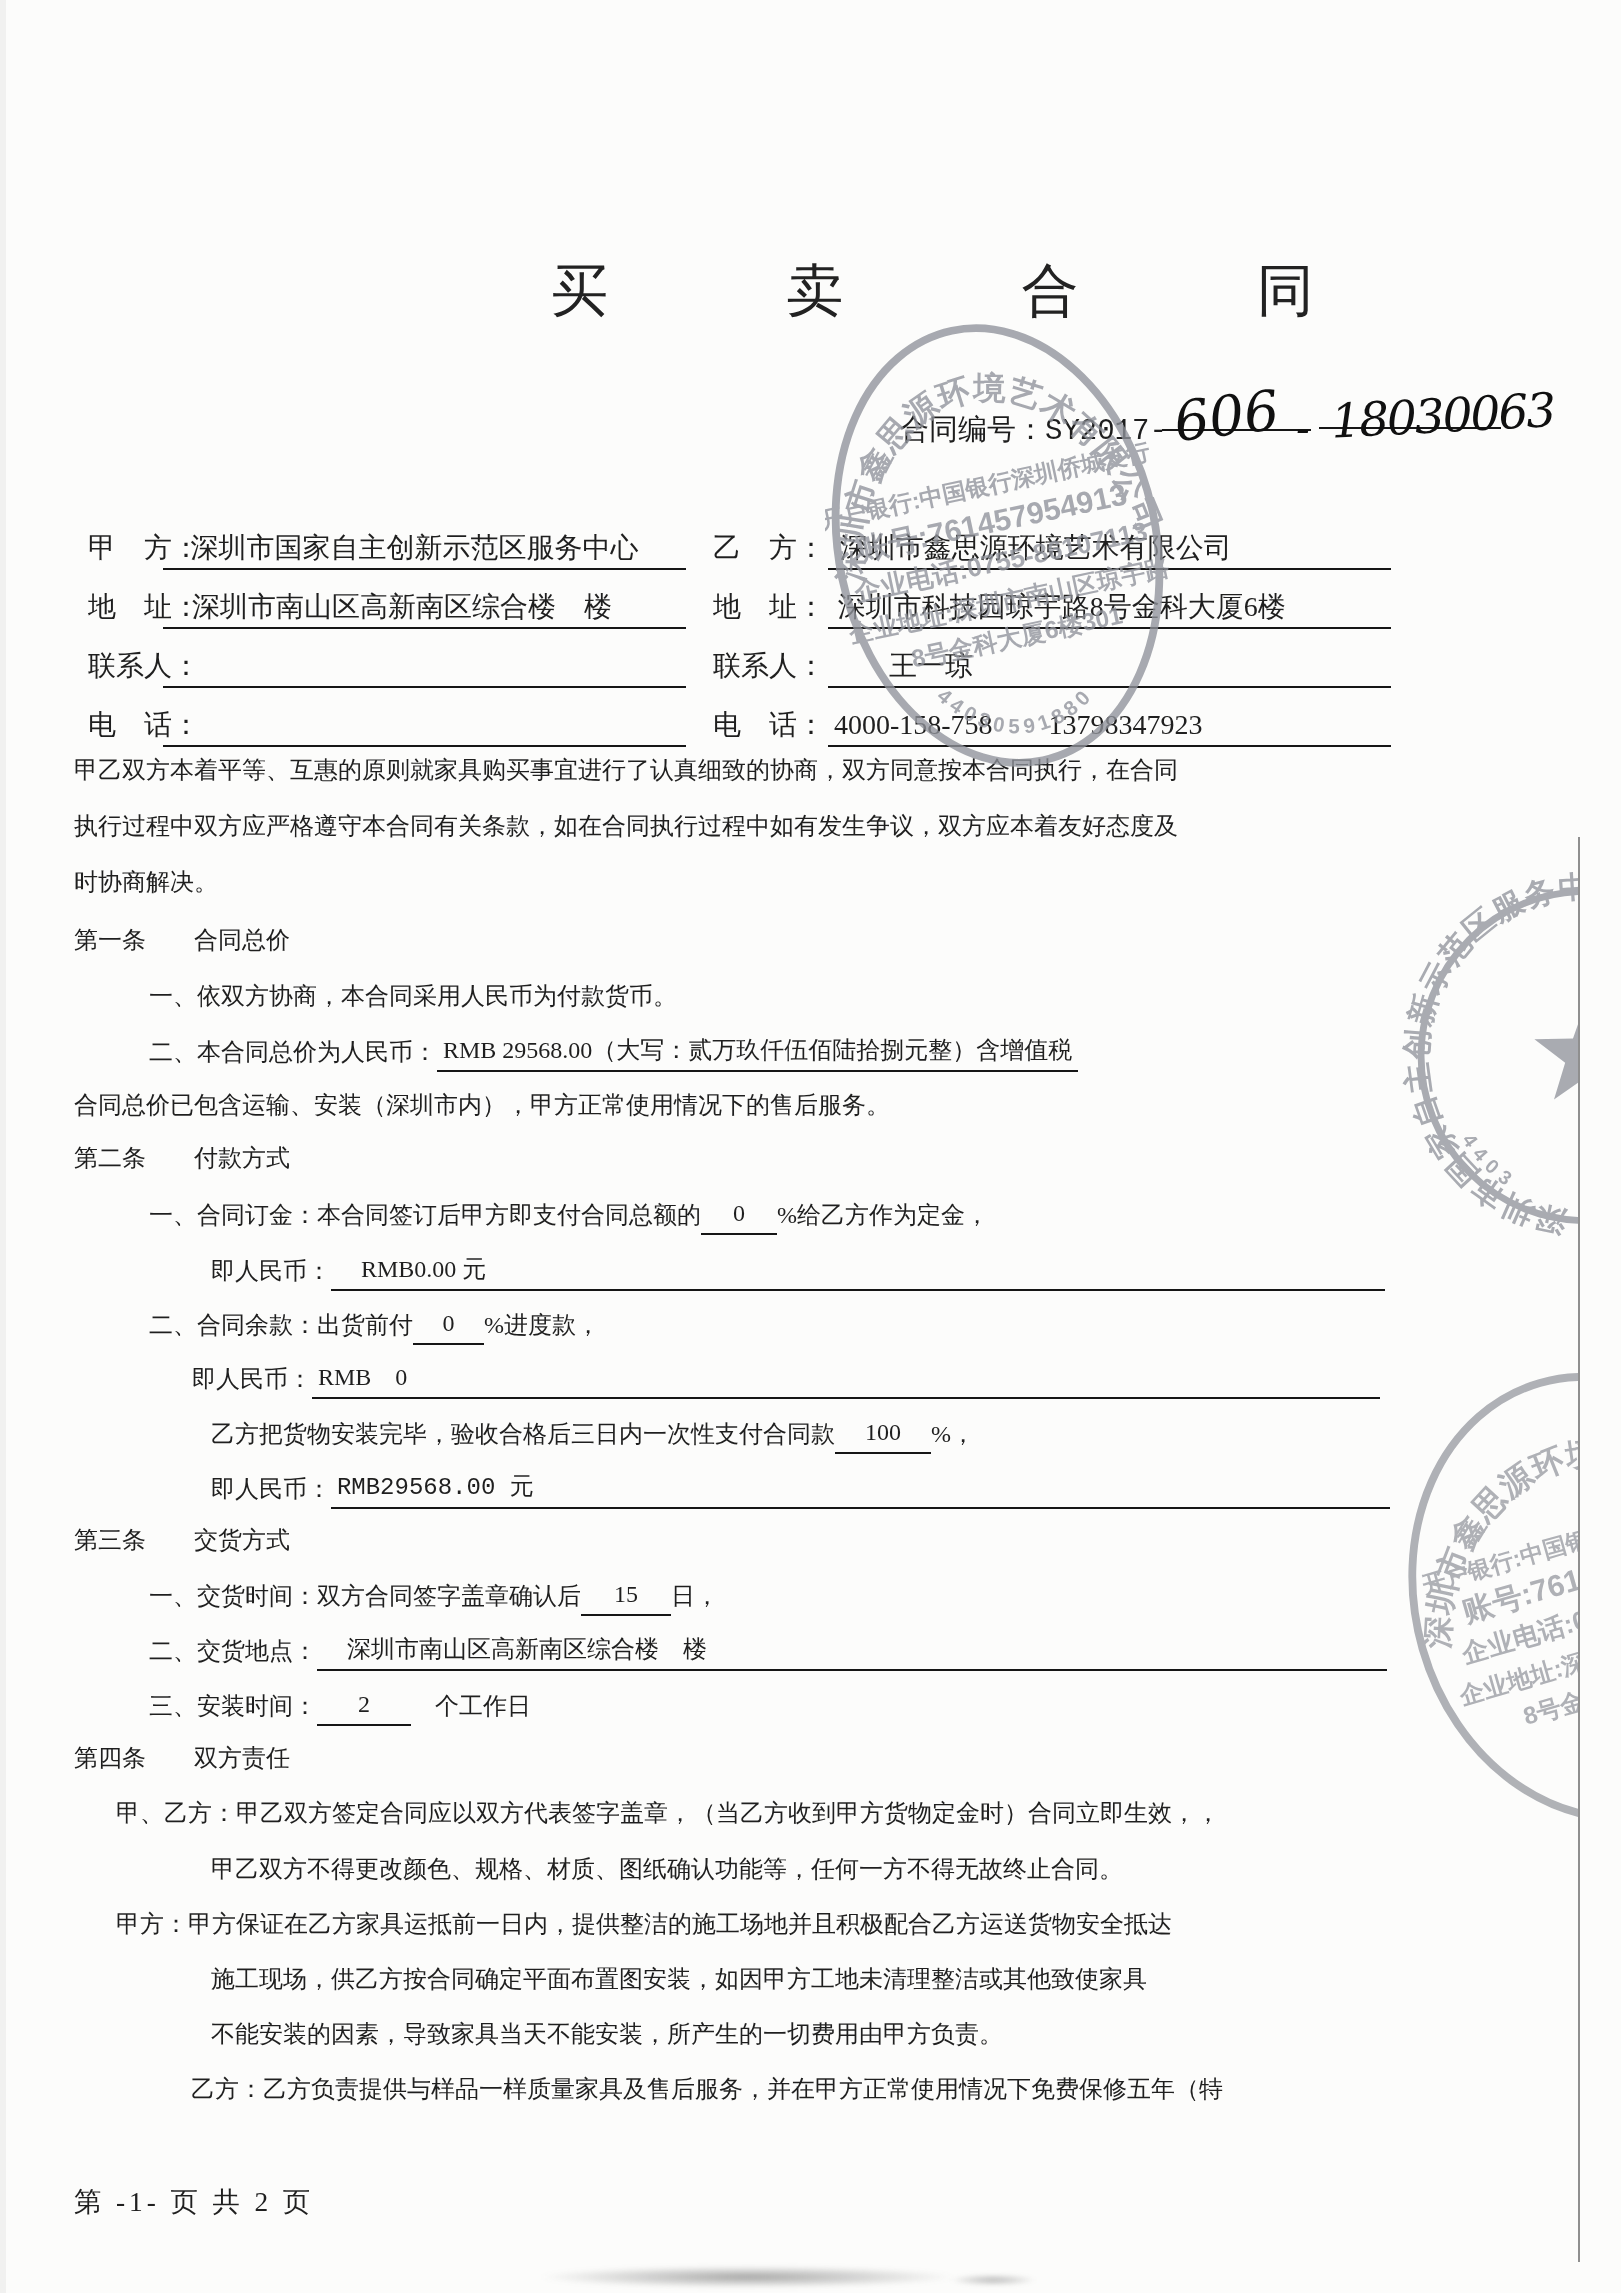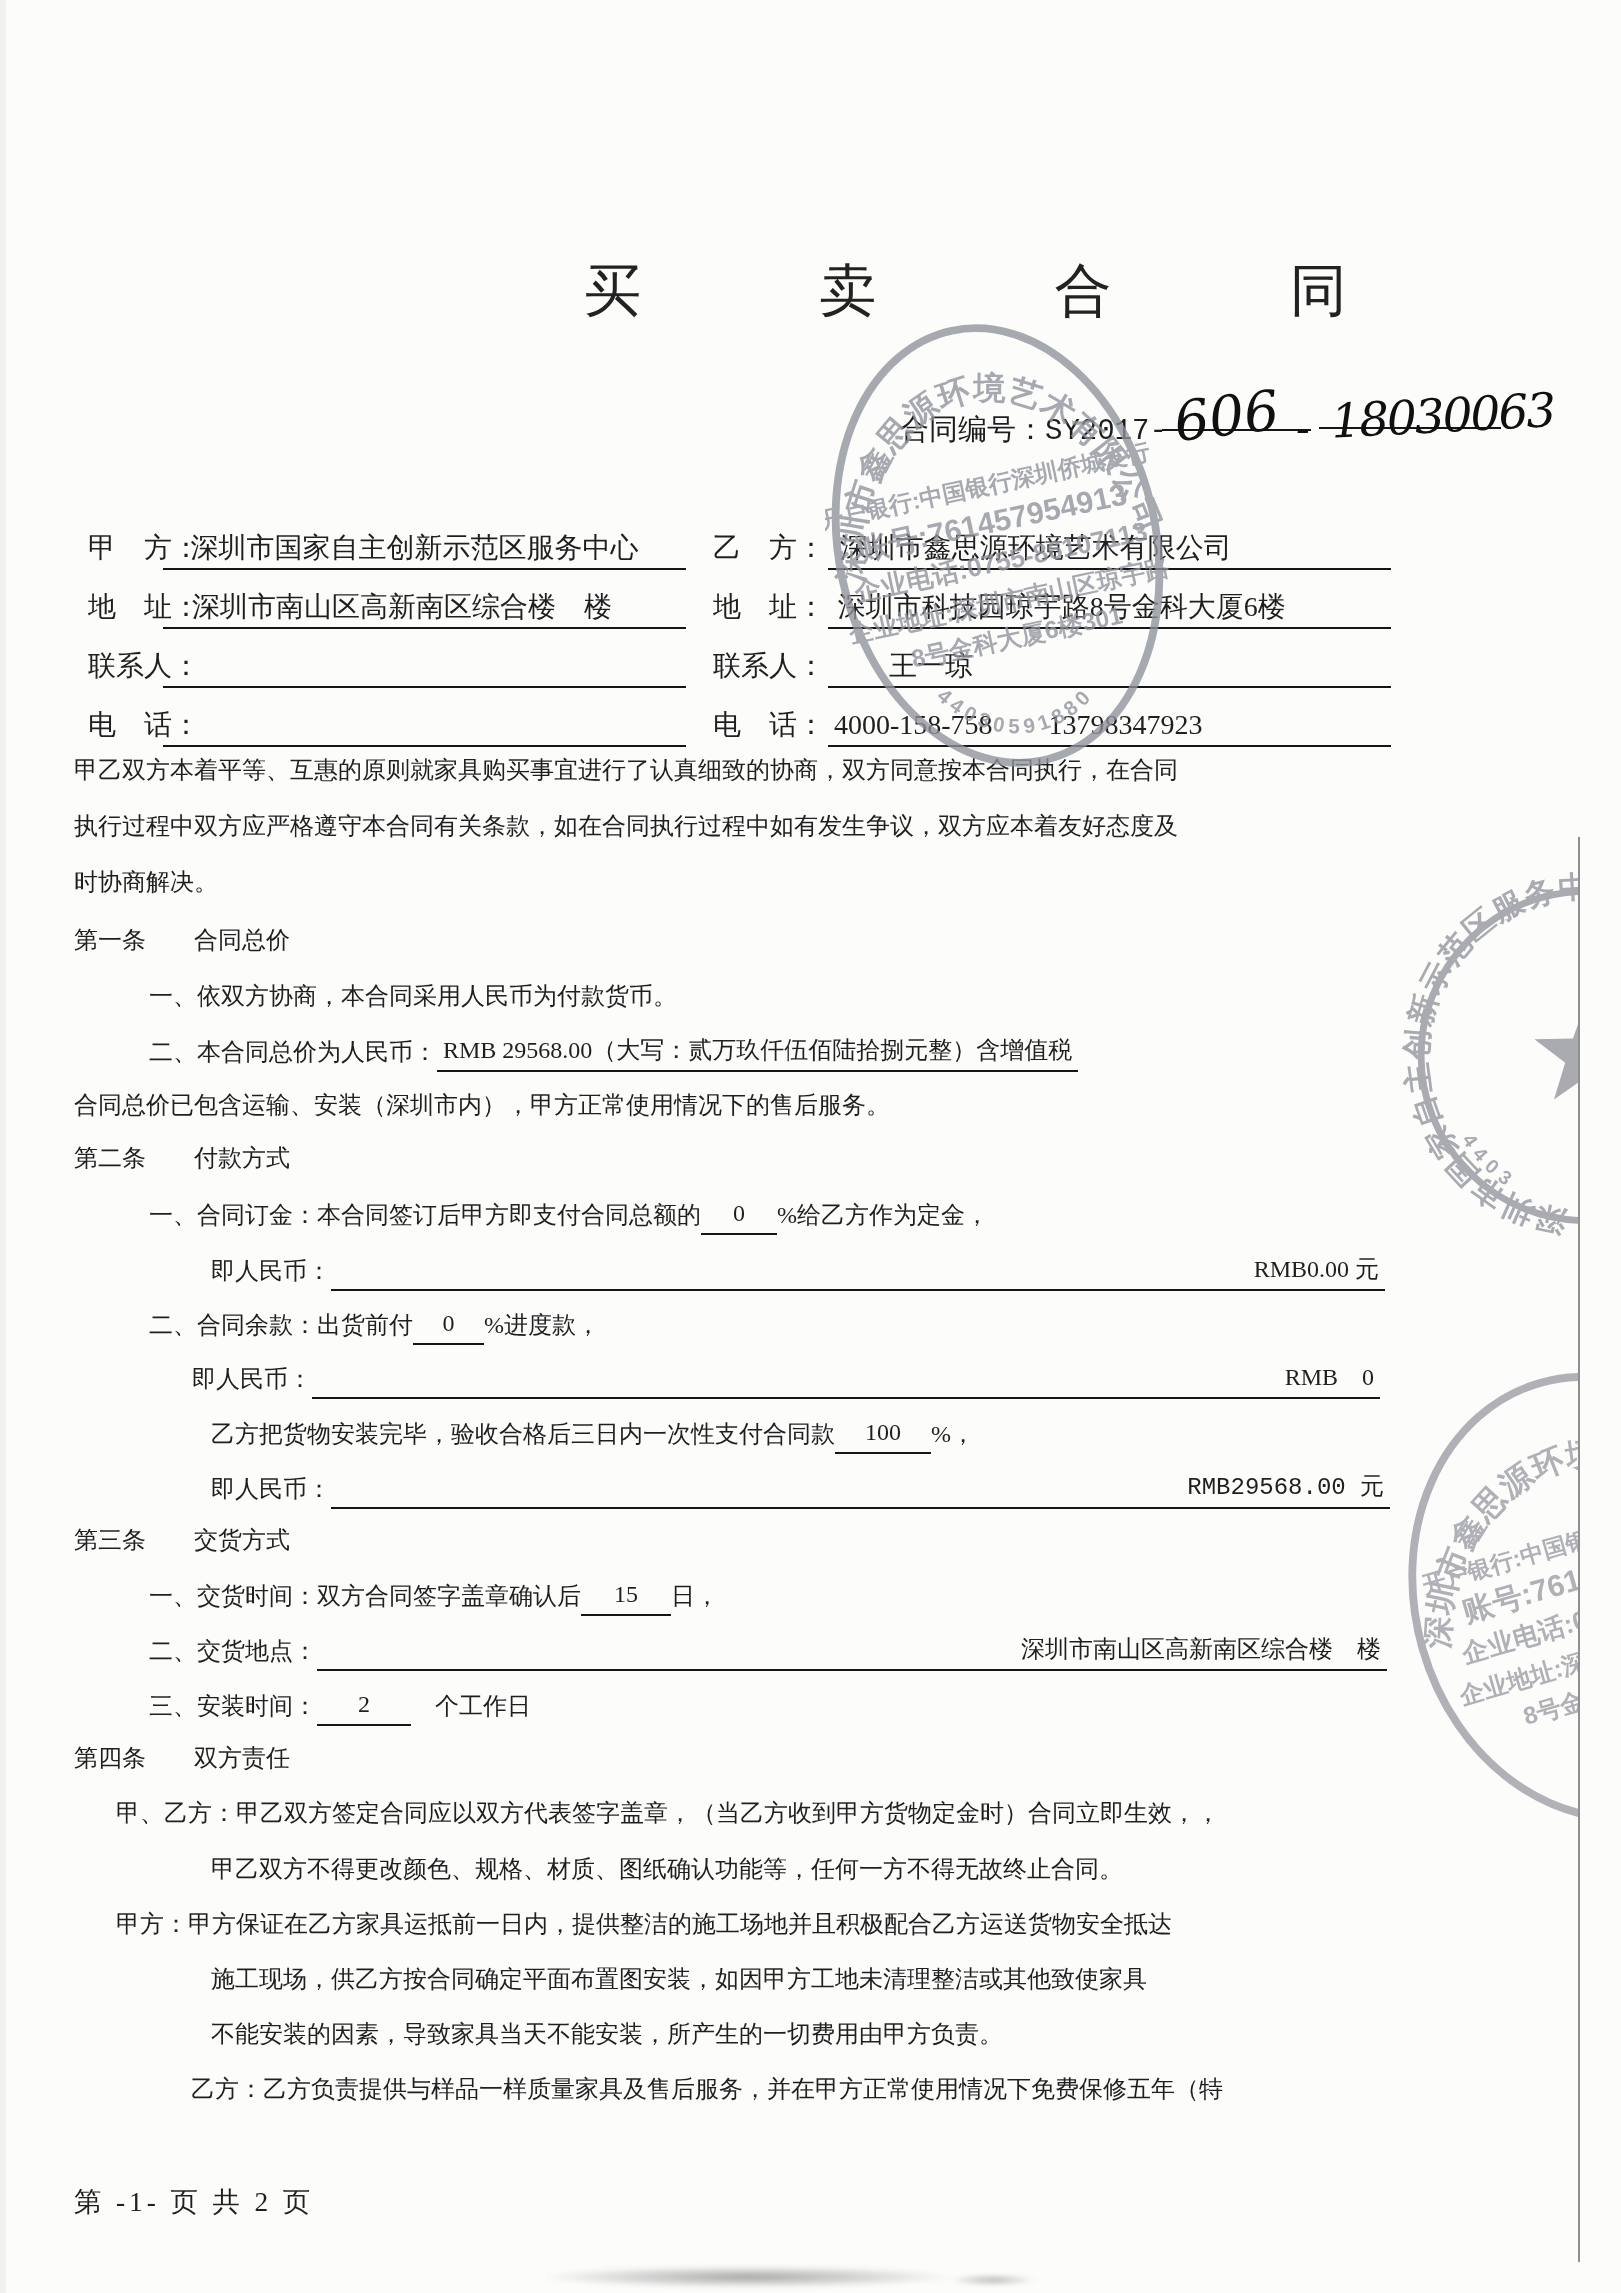--- a/index.html
+++ b/index.html
@@ -2,21 +2,21 @@
 <html><head>
 <meta charset="utf-8">
 <style>
   html,body{margin:0;padding:0;background:#e8e8e8;}
   .page{
     position:relative;width:1621px;height:2294px;background:#fcfcfb;
     font-family:"Liberation Serif","DejaVu Serif",serif;color:#1f1f1f;
     overflow:hidden;margin:0 auto;
   }
   .title{
-    position:absolute;left:584px;top:253px;font-size:57px;letter-spacing:82px;
+    position:absolute;left:551px;top:253px;font-size:57px;letter-spacing:82px;
     white-space:nowrap;color:#222;
   }
   .contract-no{
     position:absolute;left:900px;top:410px;font-size:29px;white-space:nowrap;color:#1d1d1d;font-family:Liberation Mono, monospace;
   }
   .hand{
     position:absolute;font-family:"DejaVu Serif",serif;font-style:italic;color:#101010;
     white-space:nowrap;
   }
   .hw1{left:1174px;top:384px;font-size:55px;transform:rotate(-7deg);}
@@ -24,21 +24,21 @@
   .hw2{left:1331px;top:388px;font-size:47px;letter-spacing:-2px;transform:rotate(-3deg);}
   .hline{position:absolute;border-bottom:2.9px solid #161616;}
   .prow-label{position:absolute;font-size:28px;white-space:nowrap;line-height:41px;}
   .prow-value{
     position:absolute;font-size:28px;white-space:nowrap;line-height:41px;height:43px;
     border-bottom:2px solid #161616;box-sizing:border-box;overflow:hidden;
   }
   .line{position:absolute;white-space:nowrap;font-size:24px;line-height:39px;}
   .line .u{
     display:inline-block;border-bottom:2px solid #161616;padding:0 5.9px;
-    box-sizing:border-box;vertical-align:bottom;line-height:39px;text-align:right;
+    box-sizing:border-box;vertical-align:bottom;line-height:39px;
   }
   .line .c{text-align:center;}
   .footer{position:absolute;left:74px;top:2184px;font-size:27.4px;letter-spacing:3.9px;}
   .stamp{position:absolute;pointer-events:none;}
   .clip{overflow:hidden;}
   .scanline{position:absolute;left:1578px;top:837px;width:2px;height:1425px;background:#7b7b7b;opacity:.85;}
   .edge{position:absolute;left:0;top:0;width:5.9px;height:2294px;background:rgba(0,0,0,0.045);}
   .smudge{
     position:absolute;left:537px;top:2266px;width:421px;height:21.6px;border-radius:50%;
     background:radial-gradient(ellipse at center,rgba(80,80,80,.5),rgba(80,80,80,0) 70%);

